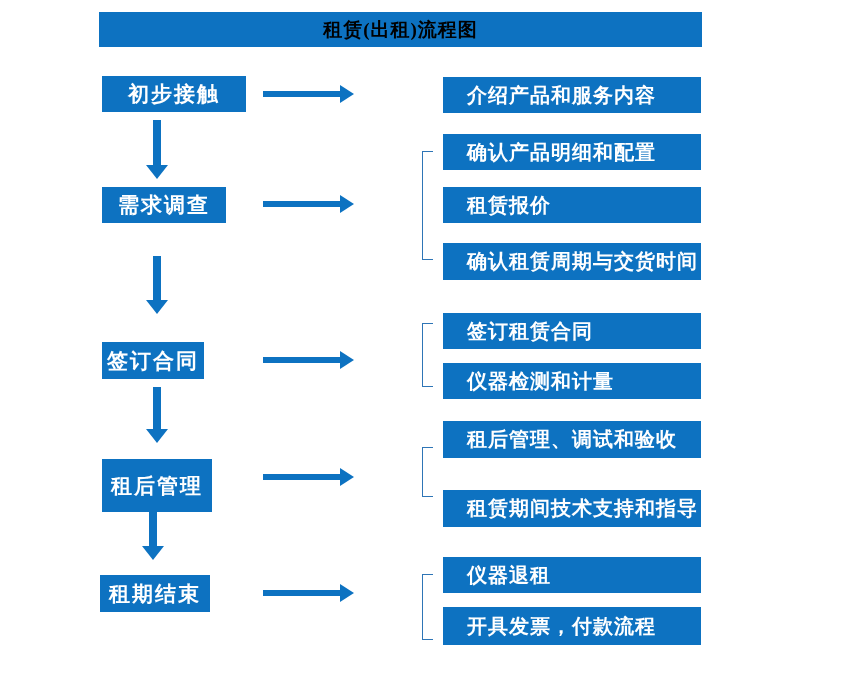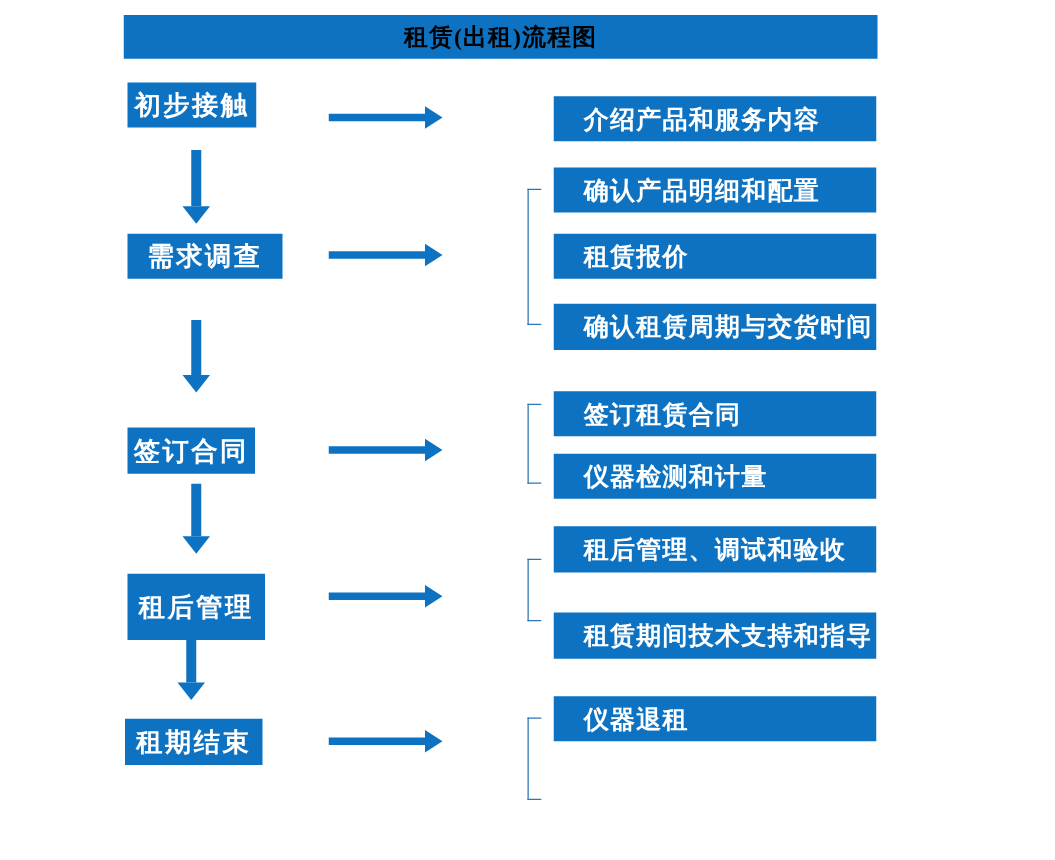--- a/index.html
+++ b/index.html
@@ -25,21 +25,21 @@
   .box{
     position:absolute;
     background:var(--blue);
     color:#fff;font-weight:bold;
     display:flex;align-items:center;
     box-sizing:border-box;
   }
   .lbox{justify-content:center;font-size:21px;letter-spacing:2px;}
   .rbox{left:443px;width:258px;height:36px;padding-left:24px;font-size:20px;letter-spacing:1px;}
 
-  .l1{left:102px;top:66px;width:103px;height:36px}
+  .l1{left:102px;top:76px;width:144px;height:36px}
   .l2{left:102px;top:187px;width:124px;height:36px}
   .l3{left:102px;top:342px;width:102px;height:37px}
   .l4{left:102px;top:459px;width:110px;height:53px}
   .l5{left:100px;top:575px;width:110px;height:37px}
 
   .r1{top:77px}
   .r2{top:134px}
   .r3{top:187px}
   .r4{top:243px;height:37px}
   .r5{top:313px}
@@ -134,14 +134,15 @@
 
   <div class="box rbox r1">介绍产品和服务内容</div>
   <div class="box rbox r2">确认产品明细和配置</div>
   <div class="box rbox r3">租赁报价</div>
   <div class="box rbox r4">确认租赁周期与交货时间</div>
   <div class="box rbox r5">签订租赁合同</div>
   <div class="box rbox r6">仪器检测和计量</div>
   <div class="box rbox r7">租后管理、调试和验收</div>
   <div class="box rbox r8">租赁期间技术支持和指导</div>
   <div class="box rbox r9">仪器退租</div>
+  <div class="box rbox r10">开具发票，付款流程</div>
 
 </div>
 
 </body></html>

